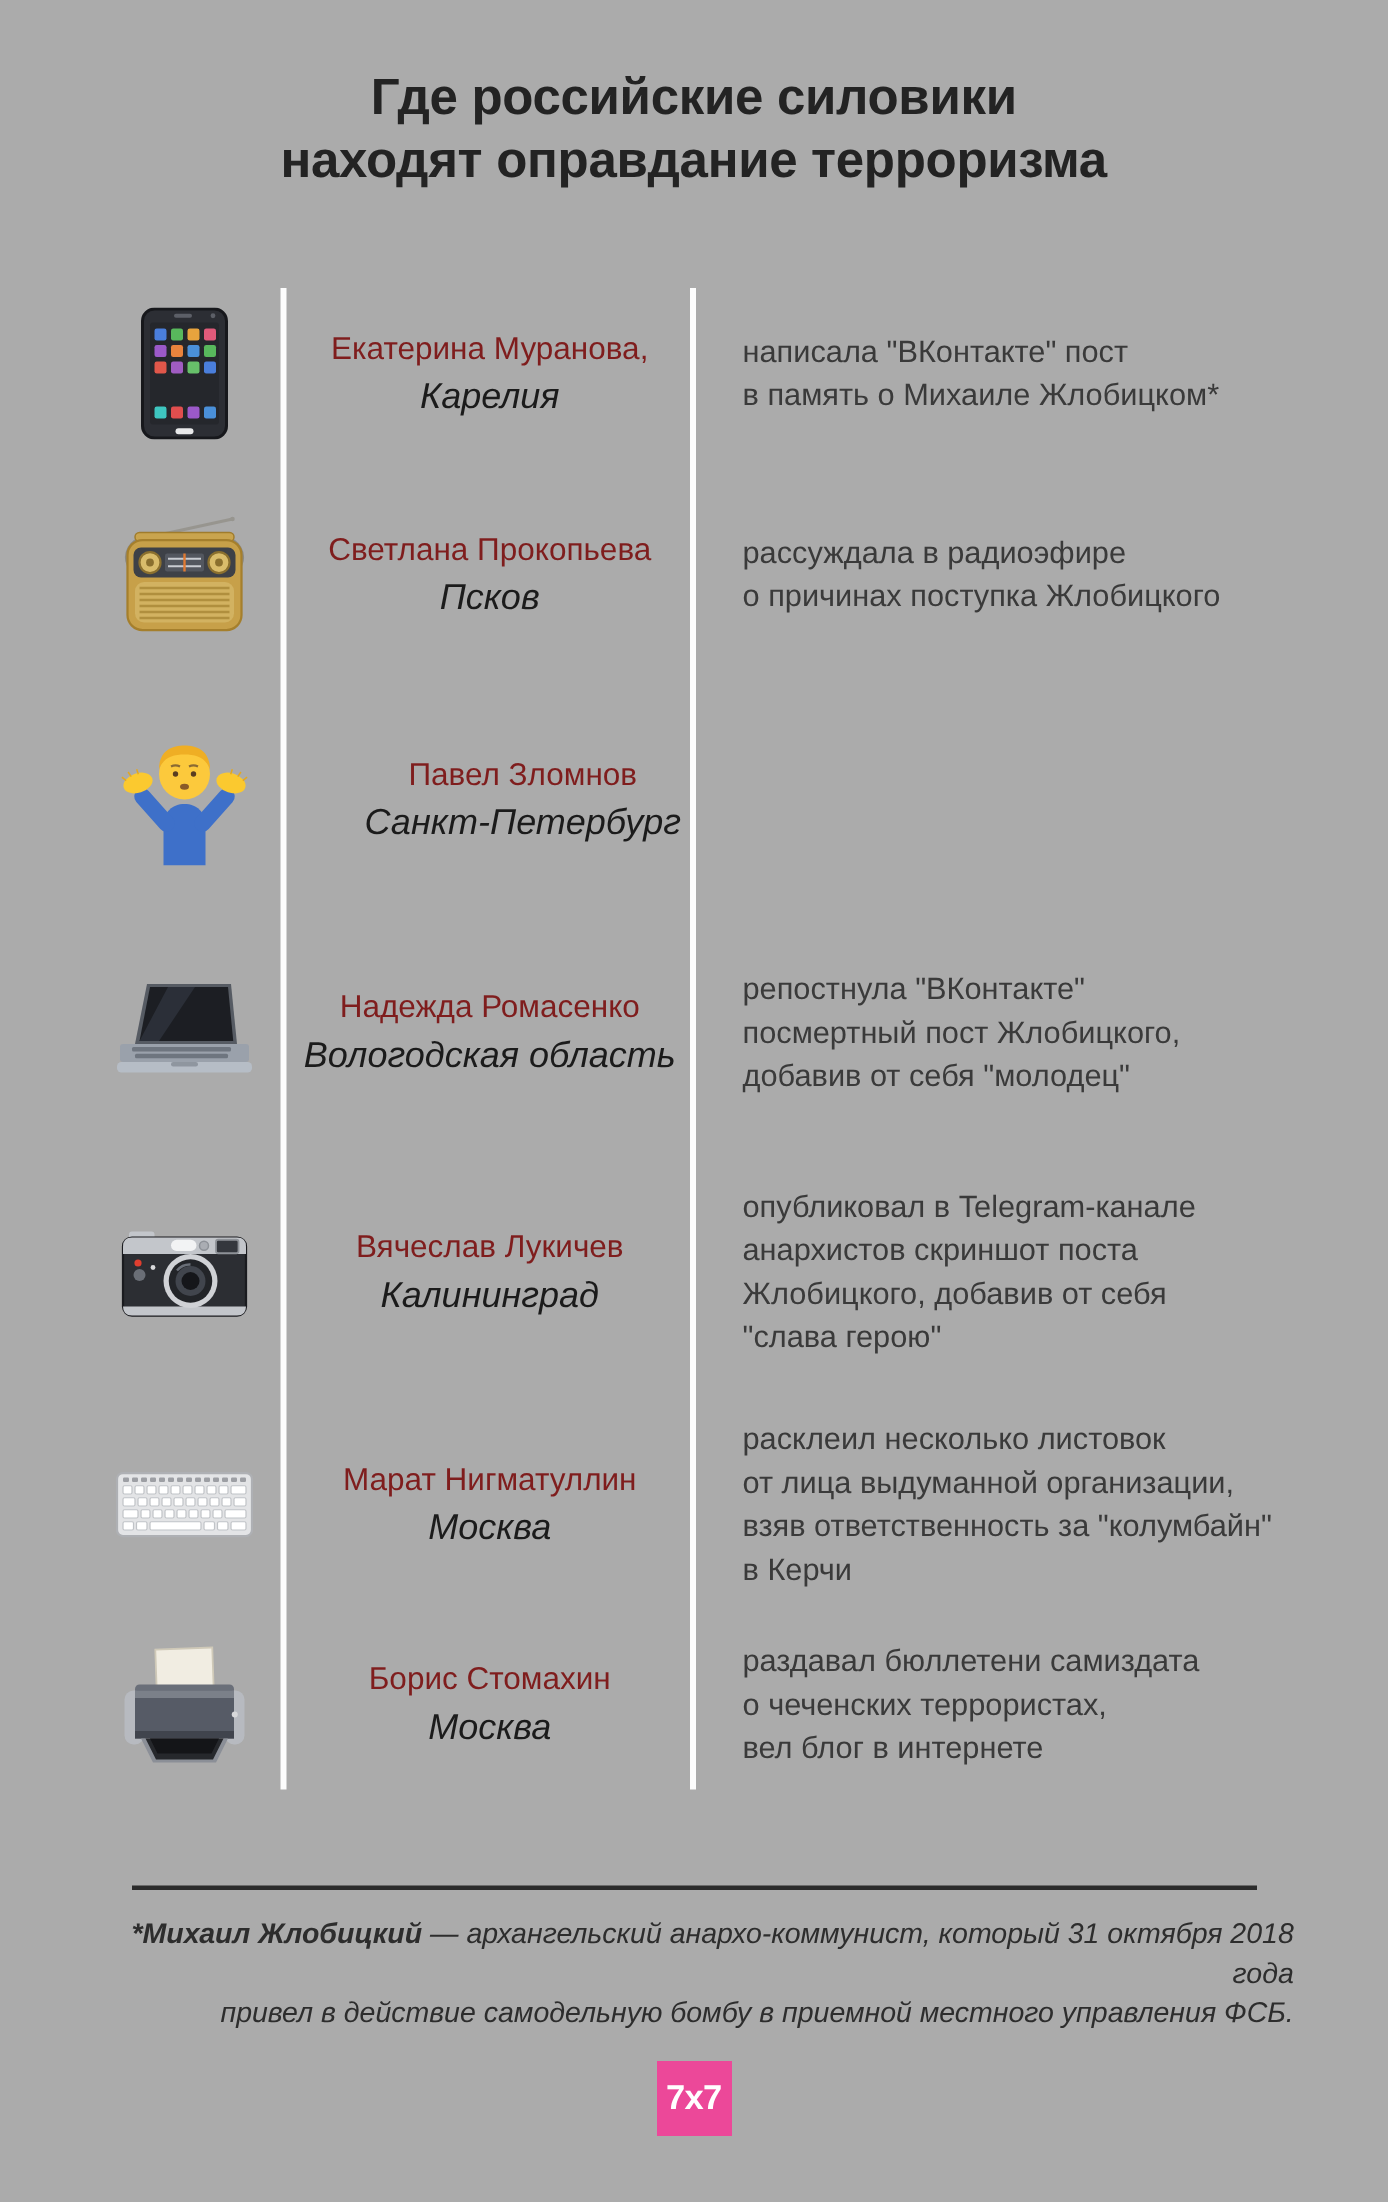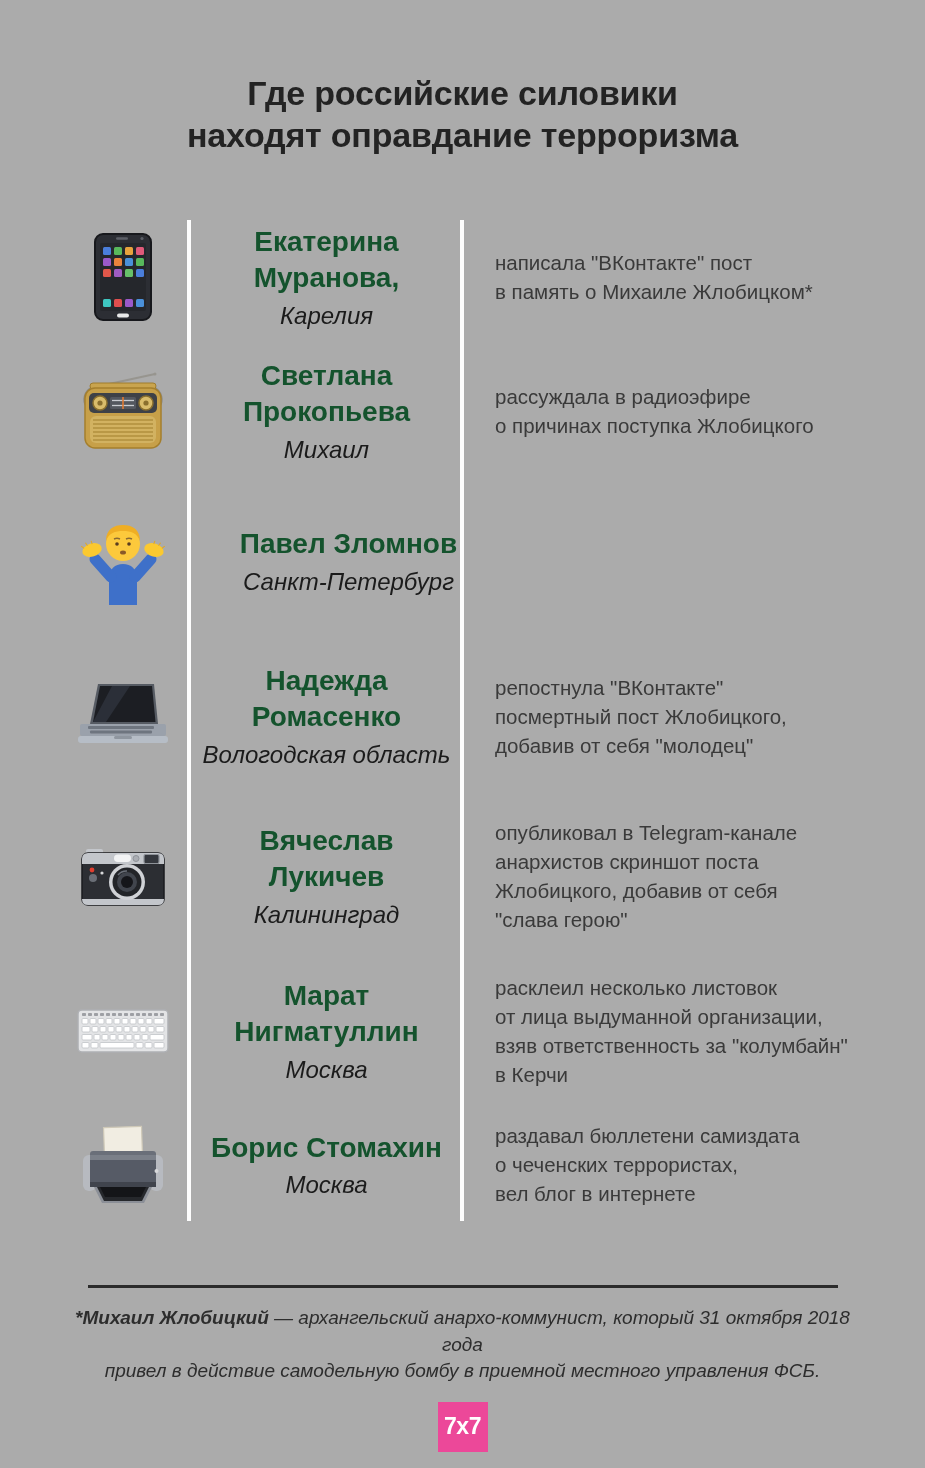--- a/index.html
+++ b/index.html
@@ -3,21 +3,21 @@
 <meta charset="utf-8">
 <style>
   * { margin:0; padding:0; box-sizing:border-box; }
   html,body { width:925px; }
   body {
     height:1468px;
     background:#ababab;
     font-family:"Liberation Sans", sans-serif;
     overflow:hidden;
   }
-  .page { position:relative; width:925px; height:1468px; padding-top:72px; }
+  .page { position:relative; width:925px; height:1468px; padding-top:44px; }
 
   .title {
     text-align:center;
     font-size:34px;
     font-weight:bold;
     color:#232323;
     line-height:1.24;
     white-space:pre-line;
     letter-spacing:-0.2px;
   }
@@ -41,33 +41,33 @@
     display:flex; align-items:center; justify-content:center;
     padding-left:54px;
   }
   .cell-name {
     width:271px; flex:0 0 271px;
     text-align:center;
     padding:0 10px;
   }
   .cell-desc { flex:1 1 auto; padding-left:33px; padding-right:42px; }
 
-  .name { font-weight:bold; font-size:28px; color:#14532d; line-height:1.3; }
+  .name { font-weight:normal; font-size:21px; color:#7f1d1d; line-height:1.3; }
   .loc  { font-style:italic; font-size:24px; color:#1b1b1b; margin-top:4px; line-height:1.25; }
   .desc { font-size:20.5px; color:#3a3a3a; line-height:1.42; white-space:pre-line; }
 
   .rule {
     width:750px;
     margin:62px auto 0;
     border-top:3px solid #2b2b2b;
   }
   .footnote {
     width:800px;
     margin:17px auto 13px;
-    text-align:center;
+    text-align:right;
     font-style:italic;
     font-size:19px;
     color:#2d2d2d;
     line-height:1.38;
     white-space:pre-line;
   }
   .footnote .lead { font-weight:bold; }
 
   .logo {
     width:50px; height:50px;
@@ -154,21 +154,21 @@
               <line x1="12" y1="53" x2="72" y2="53"></line>
             <line x1="12" y1="57" x2="72" y2="57"></line>
               <line x1="12" y1="61" x2="72" y2="61"></line>
             <line x1="12" y1="65" x2="72" y2="65"></line>
               <line x1="12" y1="69" x2="72" y2="69"></line>
           </g>
         </svg>
       </div>
       <div class="cell-name">
         <div class="name">Светлана Прокопьева</div>
-        <div class="loc">Михаил</div>
+        <div class="loc">Псков</div>
       </div>
       <div class="cell-desc">
         <p class="desc">рассуждала в радиоэфире
 о причинах поступка Жлобицкого</p>
       </div>
     </div>
 
     <div class="row r3">
       <div class="cell-icon">
         <svg class="icon-svg" width="88" height="88" viewBox="0 0 88 88">

